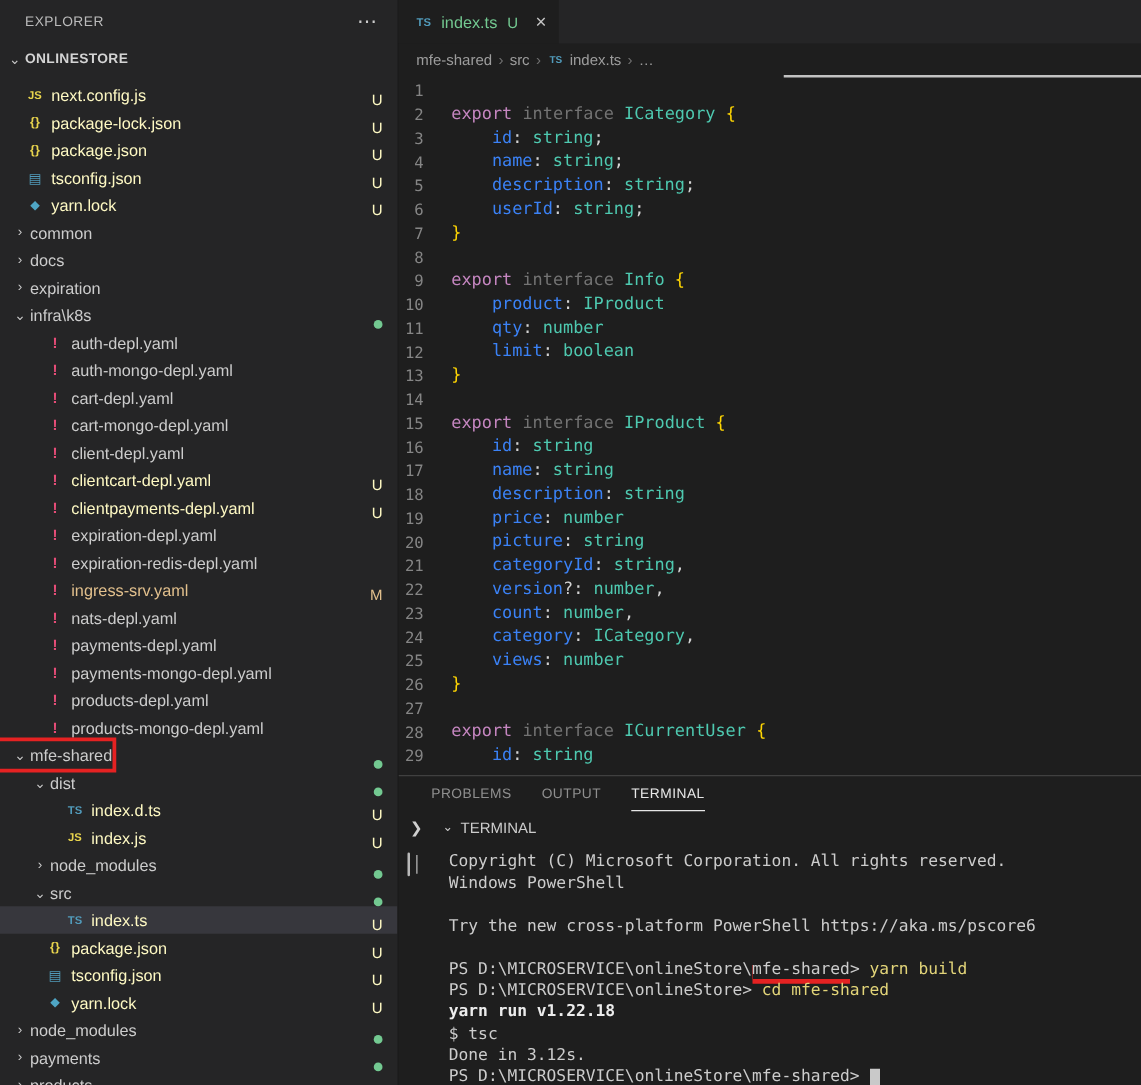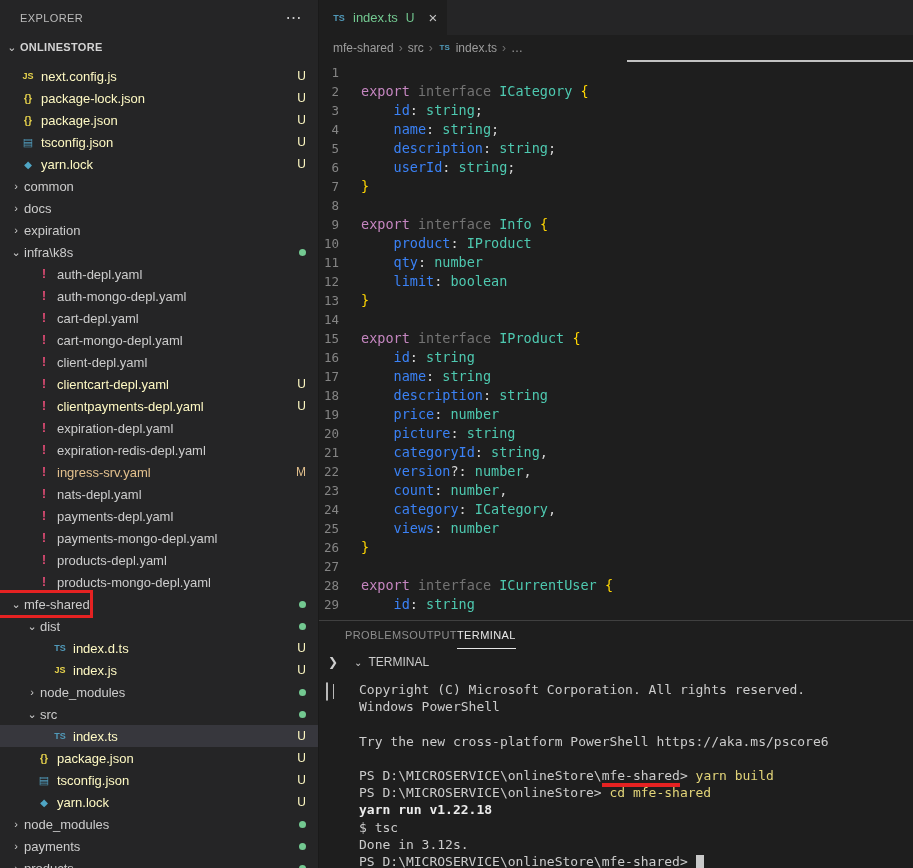--- a/index.html
+++ b/index.html
@@ -7,21 +7,21 @@
     font-family:"Liberation Sans",sans-serif;}
   .app{display:flex;width:913px;height:868px}
 
   
   .sidebar{width:319px;flex:none;background:#252526;color:#cccccc;display:flex;flex-direction:column;overflow:hidden;border-right:1px solid #1a1a1a}
   .sb-head{height:35px;flex:none;display:flex;align-items:center;justify-content:space-between;padding:0 16px 0 20px;font-size:11px;letter-spacing:.4px;color:#bbbbbb}
   .more{font-size:16px;color:#cccccc;cursor:pointer;line-height:10px}
   .sec-head{height:24px;flex:none;display:flex;align-items:center;font-size:11px;font-weight:700;color:#d4d4d4;letter-spacing:.3px;padding-left:4px;cursor:pointer}
   .sec-head .chev{width:16px;text-align:center;font-weight:400;font-size:11px}
   .tree{flex:1;overflow:hidden;padding-top:6px;font-size:13px}
-  .trow{height:22px;display:flex;align-items:center;justify-content:space-between;padding-right:12px;cursor:pointer;white-space:nowrap}
+  .trow{height:22px;display:flex;align-items:flex-end;justify-content:space-between;padding-right:12px;cursor:pointer;white-space:nowrap}
   .trow.selected{background:#37373d}
   .tinner{display:inline-flex;align-items:center;height:22px}
   .tinner.boxed{outline:3px solid #e52222;outline-offset:0px}
   .chev{width:16px;flex:none;display:inline-block;text-align:center;font-size:11px;color:#cccccc}
   .ficon{width:16px;flex:none;margin-right:5px;display:inline-flex;align-items:center;justify-content:center;font-weight:700;font-size:9px}
   .fi-js{color:#e8d44d}
   .fi-json{color:#e8d44d;font-size:10px}
   .fi-tsconfig{color:#519aba;font-size:11px;font-weight:400}
   .fi-yarn{color:#4fa6c5;font-size:10px;font-weight:400}
   .fi-yaml{color:#e84d78;font-size:12px}
@@ -54,21 +54,21 @@
   .tk-k{color:#c586c0}
   .tk-i{color:#737373}
   .tk-T{color:#4ec9b0}
   .tk-b{color:#ffd602}
   .tk-pr{color:#3b82f6}
   .tk-p{color:#d4d4d4}
   .top-line{position:absolute;top:0;left:308px;right:0;height:2px;background:rgba(235,235,235,.8)}
 
   
   .panel{flex:1;min-height:0;background:#1e1e1e;border-top:1px solid rgba(128,128,128,.35);display:flex;flex-direction:column}
-  .panel-tabs{height:28px;flex:none;display:flex;align-items:stretch;padding-left:26px}
+  .panel-tabs{height:28px;flex:none;display:flex;align-items:stretch;gap:24px;padding-left:26px}
   .ptab{font-size:11px;letter-spacing:.4px;color:#8f8f8f;display:flex;align-items:center;border-bottom:1px solid transparent;cursor:pointer}
   .ptab.active{color:#e7e7e7;border-bottom-color:#e7e7e7}
   .term-head{height:26px;flex:none;display:flex;align-items:center;padding-left:5px;color:#cccccc}
   .term-chev{width:18px;text-align:center;font-size:12px;color:#cfcfcf}
   .term-dd{display:inline-flex;align-items:center;gap:6px;font-size:12px;margin-left:12px;cursor:pointer}
   .term-dd .dd-chev{font-size:10px;color:#cccccc}
   .term-wrap{flex:1;min-height:0;display:flex}
   .term-gutter{width:40px;flex:none;padding:8px 0 0 7px}
   .split-icon{width:13px;height:13px;border:1px solid #b9b9b9;border-radius:2px;position:relative}
   .split-icon::after{content:'';position:absolute;left:6px;top:1px;bottom:1px;width:1px;background:#b9b9b9}

